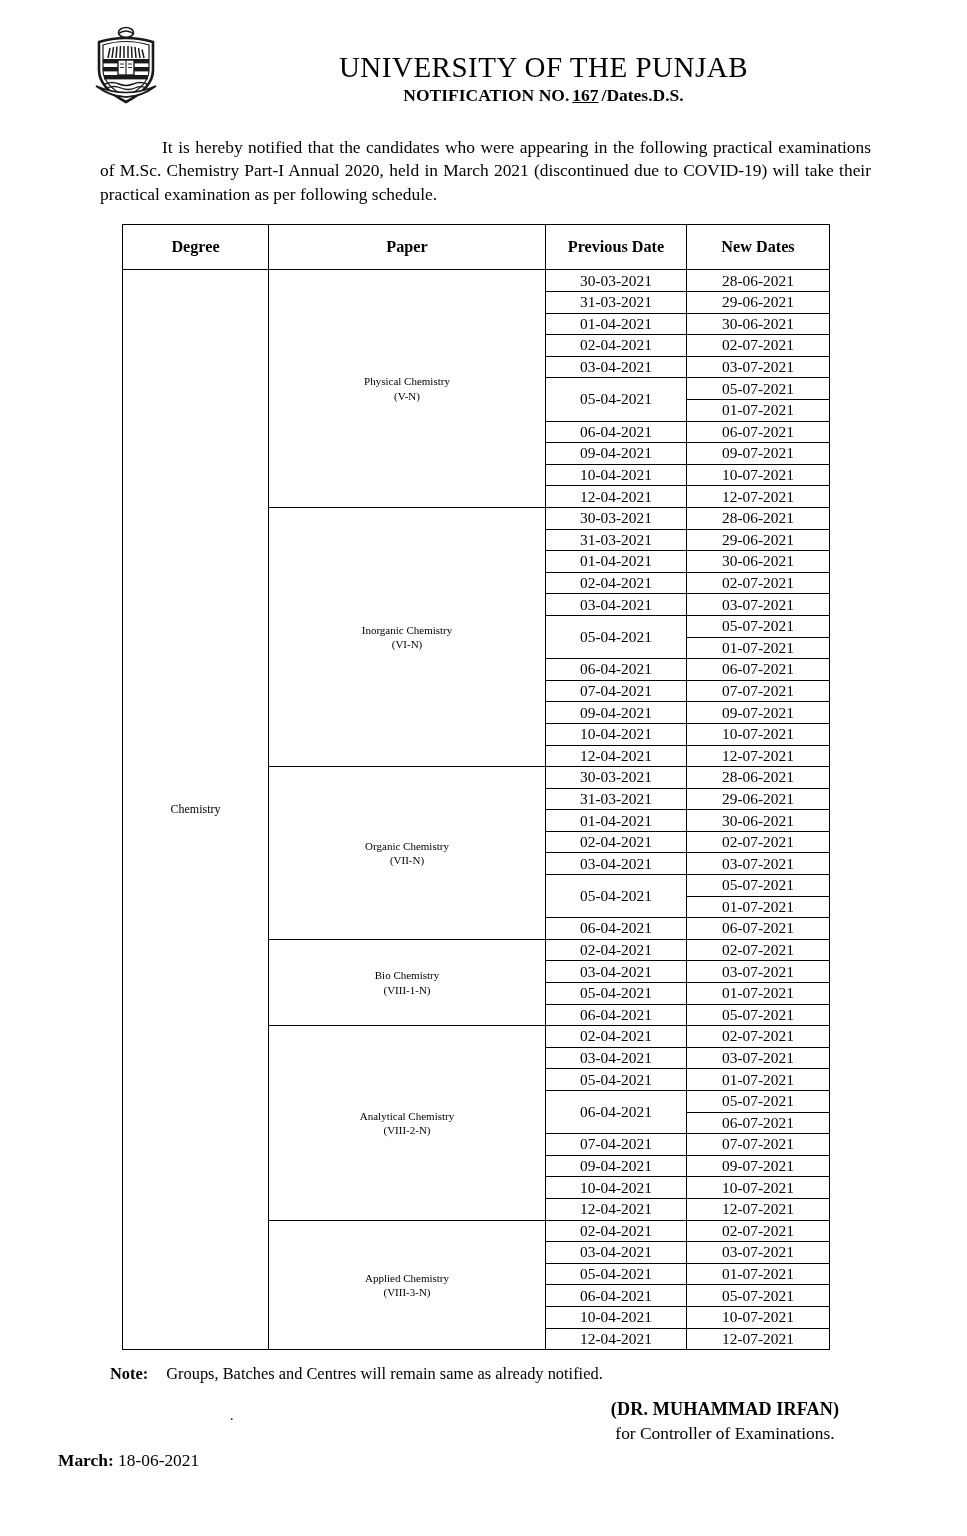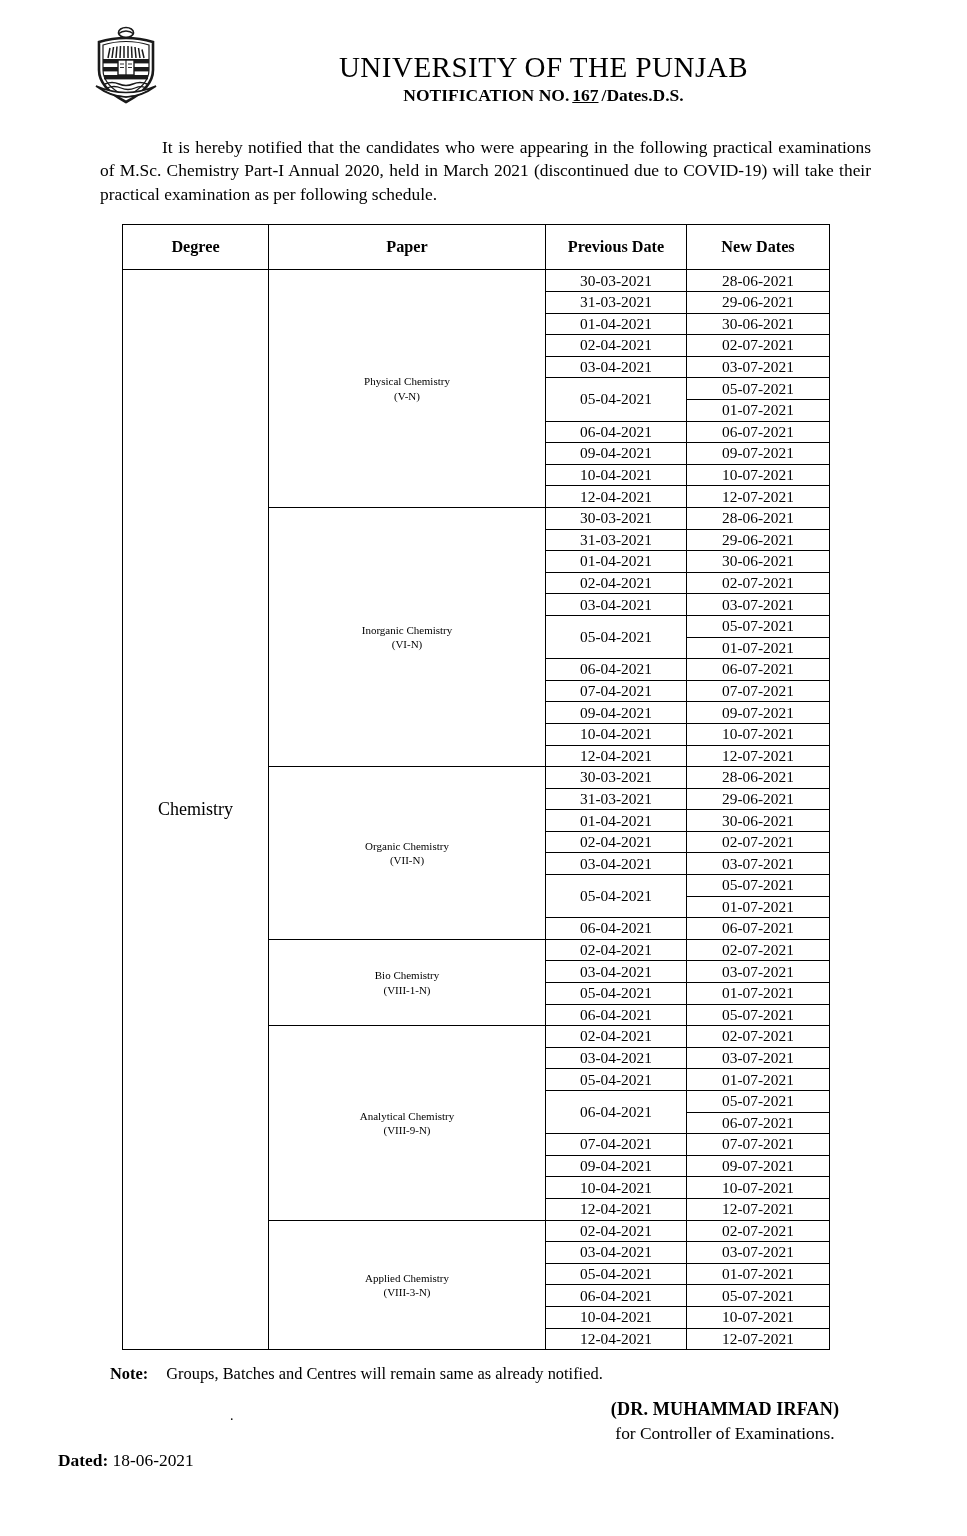--- a/index.html
+++ b/index.html
@@ -83,21 +83,21 @@
     font-weight: bold;
     font-size: 16.2px;
     text-align: center;
     height: 44px;
     line-height: 1.12;
     vertical-align: middle;
   }
   td.degree-cell {
     text-align: center;
     vertical-align: middle;
-    font-size: 18px;
+    font-size: 12px;
   }
   td.paper-cell {
     text-align: center;
     vertical-align: middle;
     font-size: 11px;
     line-height: 1.3;
   }
   td.date-cell {
     text-align: center;
     vertical-align: middle;
@@ -377,21 +377,21 @@
           <td class="date-cell" rowspan="1">05-04-2021</td>
           <td class="date-cell">01-07-2021</td>
         </tr>
         <tr>
           <td class="date-cell" rowspan="1">06-04-2021</td>
           <td class="date-cell">05-07-2021</td>
         </tr>
         <tr>
           <td class="paper-cell" rowspan="9">
             <div>Analytical Chemistry</div>
-            <div>(VIII-9-N)</div>
+            <div>(VIII-2-N)</div>
           </td>
           <td class="date-cell" rowspan="1">02-04-2021</td>
           <td class="date-cell">02-07-2021</td>
         </tr>
         <tr>
           <td class="date-cell" rowspan="1">03-04-2021</td>
           <td class="date-cell">03-07-2021</td>
         </tr>
         <tr>
           <td class="date-cell" rowspan="1">05-04-2021</td>
@@ -456,16 +456,16 @@
   <b>Note:</b><span class="note-sp"></span><span>Groups, Batches and Centres will remain same as already notified.</span>
 </div>
 
 <div class="sig-area">
   <div class="tiny-dot">.</div>
   <div class="sig-block">
     <div class="sig-name">(DR. MUHAMMAD IRFAN)</div>
     <div class="sig-for">for Controller of Examinations.</div>
   </div>
   <div class="dated">
-    <b>Dated:</b>
+    <b>March:</b>
     <span>18-06-2021</span>
   </div>
 </div>
 
 </body></html>

